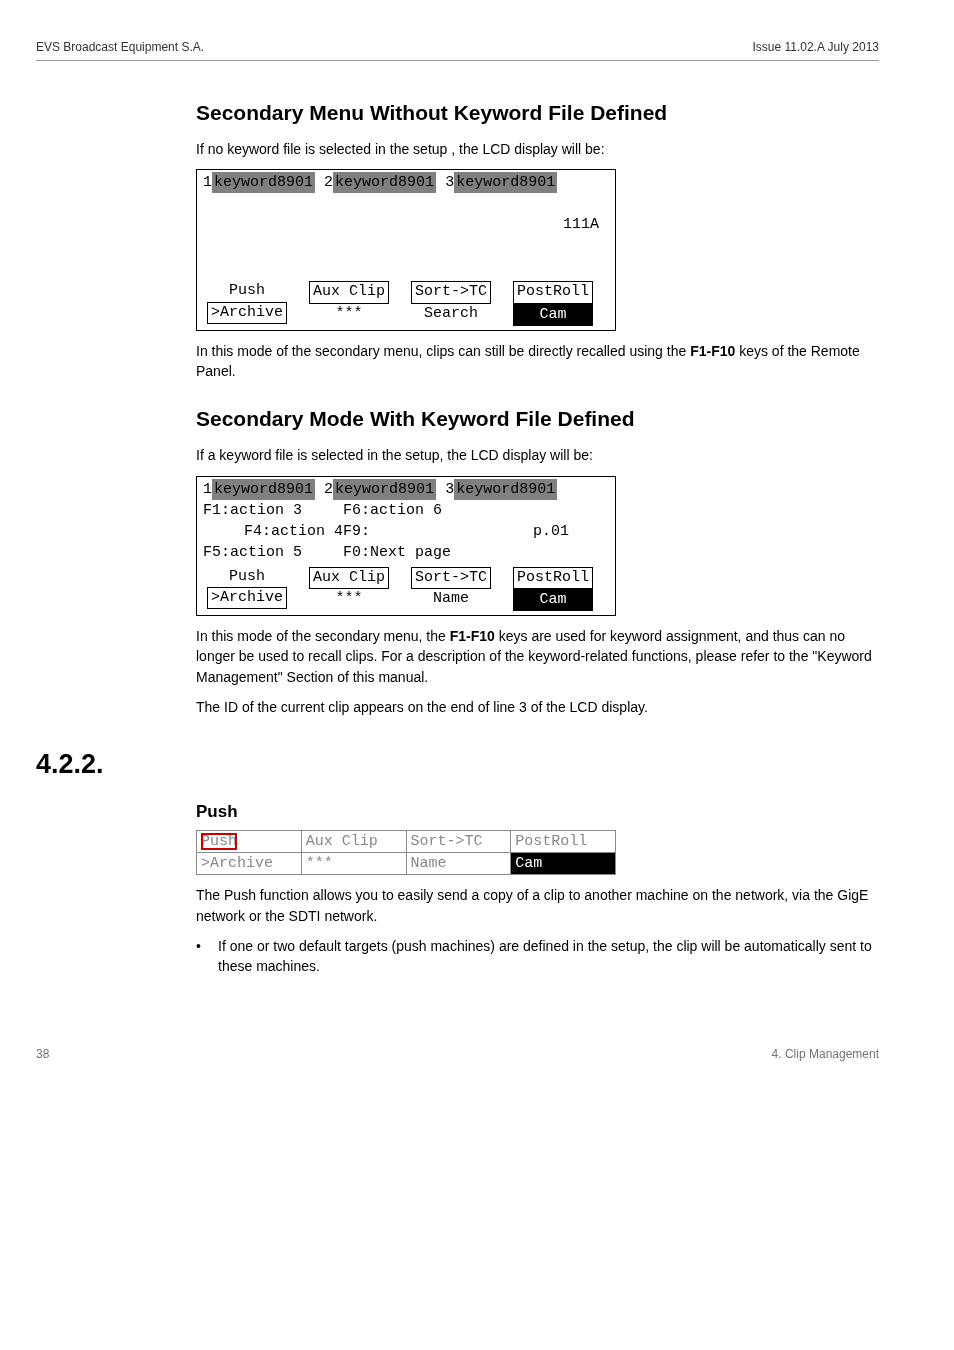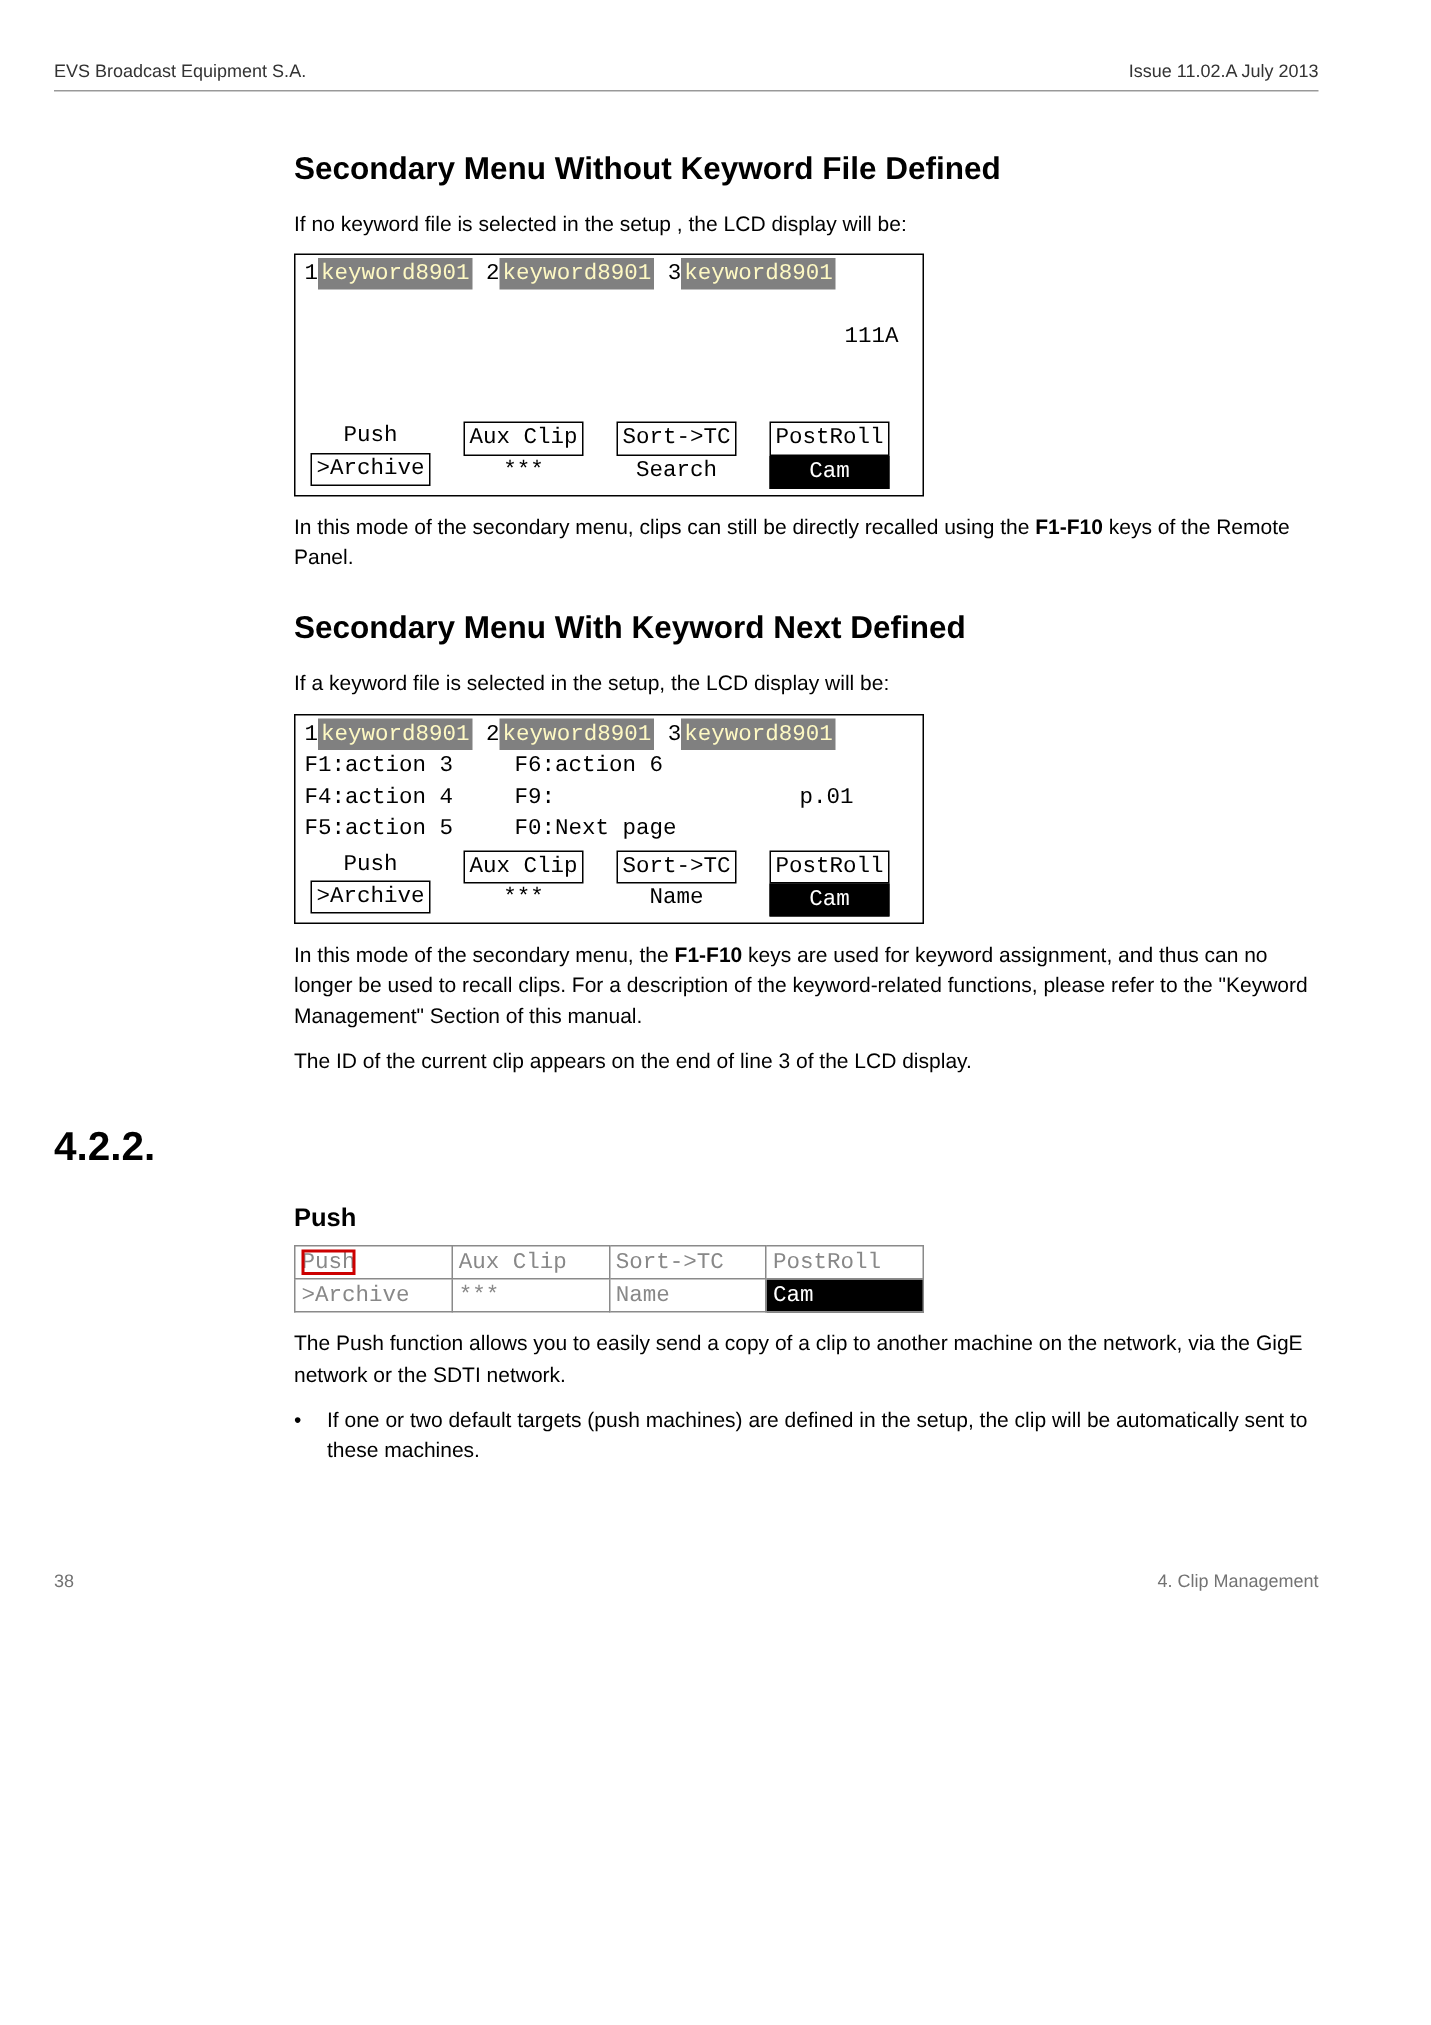--- a/index.html
+++ b/index.html
@@ -45,21 +45,21 @@
     font-size: 15px;
     border: 1px solid #000;
     padding: 2px 6px 4px 6px;
     width: 420px;
     line-height: 1.4;
     margin: 4px 0 10px 0;
   }
   .lcd .row { white-space: pre; }
   .hlg {
     background: #808080;
-    color: #fef9c3;
+    color: #000000;
     display: inline-block;
     padding: 0 2px;
   }
   .btns {
     display: flex;
     gap: 14px;
     margin-top: 4px;
   }
   .btncol {
     width: 88px;
@@ -167,27 +167,27 @@
           <span class="box">PostRoll</span><br>
           <span class="inv">Cam</span>
         </div>
       </div>
     </div>
 
     <p class="body"><span>In this mode of the secondary menu, clips can still be directly recalled using the </span><b class="inline">F1-F10</b><span> keys of the Remote Panel.</span></p>
   </div>
 
   <div class="content" style="margin-top:26px;">
-    <h2 class="sub">Secondary Menu With Keyword Next Defined</h2>
+    <h2 class="sub">Secondary Mode With Keyword File Defined</h2>
     <p class="body">If a keyword file is selected in the setup, the LCD display will be:</p>
 
     <div class="lcd">
       <div class="row"><span>1</span><span class="hlg">keyword8901</span> <span>2</span><span class="hlg">keyword8901</span> <span>3</span><span class="hlg">keyword8901</span></div>
       <div class="row"><span style="display:inline-block;width:140px;">F1:action 3</span><span>F6:action 6</span></div>
-      <div class="row"><span style="display:inline-block;width:140px;">F4:action 4</span><span style="display:inline-block;width:190px;">F9:</span><span>p.01</span></div>
+      <div class="row"><span style="display:inline-block;width:140px;text-align:right;">F4:action 4</span><span style="display:inline-block;width:190px;">F9:</span><span>p.01</span></div>
       <div class="row"><span style="display:inline-block;width:140px;">F5:action 5</span><span>F0:Next page</span></div>
       <div class="btns">
         <div class="btncol">
           <span class="plain">Push</span><br>
           <span class="box">&gt;Archive</span>
         </div>
         <div class="btncol">
           <span class="box">Aux Clip</span><br>
           <span class="plain">***</span>
         </div>

